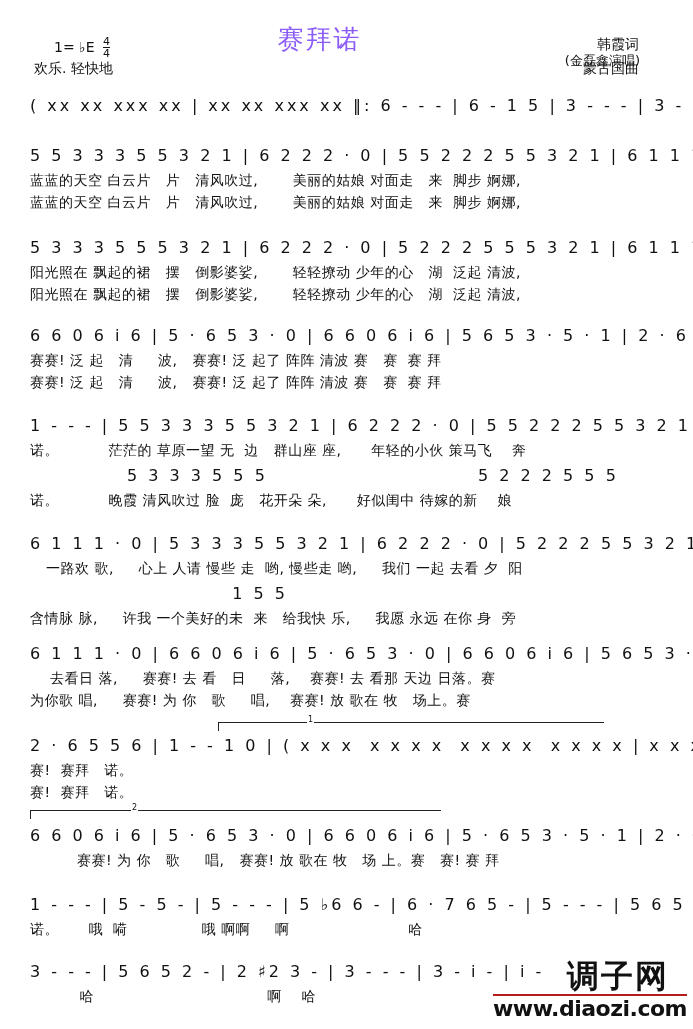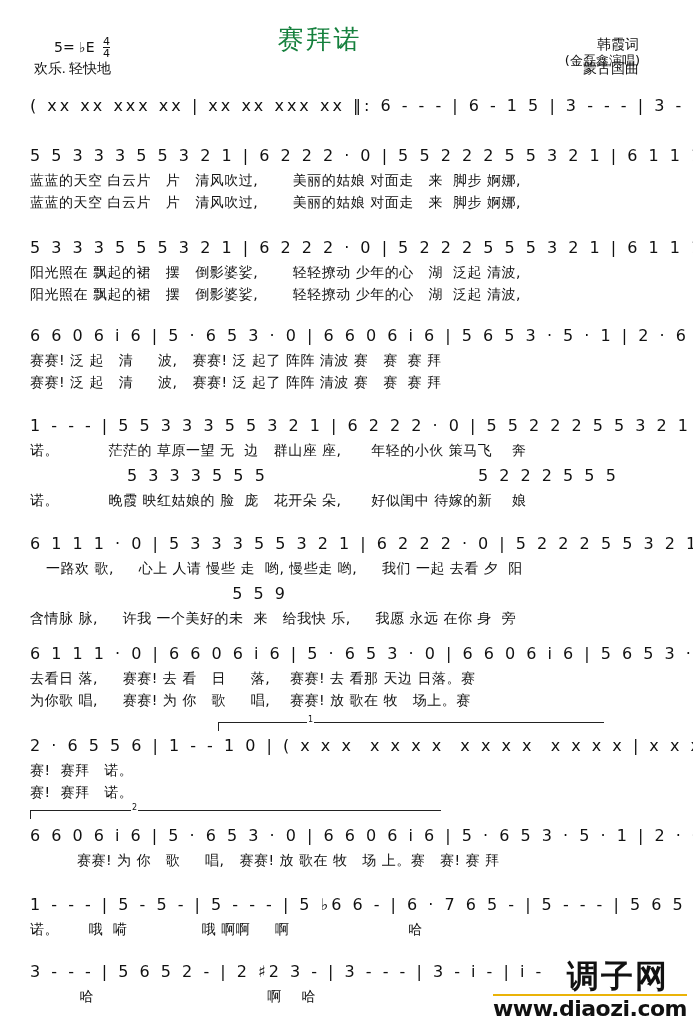--- a/index.html
+++ b/index.html
@@ -2,37 +2,37 @@
 <html><head>
 <meta charset="utf-8">
 <style>
   html, body { margin: 0; padding: 0; background: #ffffff; }
   body { width: 693px; height: 1029px; position: relative; overflow: hidden;
          font-family: "DejaVu Sans", "Liberation Sans", sans-serif; color: #111; }
   .abs { position: absolute; }
   .hdr-key { left: 54px; top: 36px; font-size: 14px; }
   .hdr-key .frac { display: inline-block; vertical-align: middle; text-align: center; font-size: 11px; line-height: 11px; margin-left: 4px; }
   .hdr-key .frac span { display: block; }
-  .hdr-tempo { left: 34px; top: 60px; font-size: 14px; font-family: Liberation Serif, serif; }
-  .title { left: 0; width: 639px; top: 22px; text-align: center; font-size: 26px; color: #15803d; letter-spacing: 2px; }
+  .hdr-tempo { left: 34px; top: 60px; font-size: 14px; }
+  .title { left: 0; width: 639px; top: 22px; text-align: center; font-size: 26px; color: #8b5cf6; letter-spacing: 2px; }
   .subtitle { left: 0; width: 640px; top: 52px; text-align: right; font-size: 13px; }
   .lyricist { right: 54px; top: 36px; font-size: 14px; }
   .composer { right: 54px; top: 60px; font-size: 14px; text-align: center; }
   .notes { position: absolute; left: 30px; font-family: "DejaVu Sans", sans-serif; font-size: 16px; white-space: pre; letter-spacing: 3px; }
   .lyr { position: absolute; left: 30px; font-size: 14px; white-space: pre; letter-spacing: 0.5px; text-align: center; }
   .bracket { position: absolute; height: 8px; border-top: 1px solid #222; border-left: 1px solid #222; }
   .bracket span { position: absolute; top: -8px; font-size: 8px; background: #fff; padding: 0 1px; }
   .wm-cn { right: 18px; top: 955px; font-size: 32px; font-weight: bold; background: #fff; padding: 0 6px; letter-spacing: 2px; color: #111; }
-  .wm-url { right: 6px; top: 994px; font-size: 22px; font-weight: bold; font-family: "DejaVu Sans", sans-serif; color: #111; background: #fff; letter-spacing: -0.5px; border-top: 2px solid #eab308; }
+  .wm-url { right: 6px; top: 994px; font-size: 22px; font-weight: bold; font-family: "DejaVu Sans", sans-serif; color: #111; background: #fff; letter-spacing: -0.5px; border-top: 2px solid #b91c1c; }
 </style>
 </head>
 <body>
 
 <div class="abs hdr-key">
-  <span>5= ♭E</span>
+  <span>1= ♭E</span>
   <span class="frac">
     <span style="border-bottom:1px solid #111">4</span>
     <span>4</span>
   </span>
 </div>
 <div class="abs hdr-tempo">欢乐. 轻快地</div>
 <div class="abs title">赛拜诺</div>
 <div class="abs subtitle">(金磊鑫演唱)</div>
 <div class="abs lyricist">韩霞词</div>
 <div class="abs composer">蒙古国曲</div>
@@ -44,27 +44,27 @@
     <div class="lyr" style="top: 194px;">蓝蓝的天空 白云片   片   清风吹过,       美丽的姑娘 对面走   来  脚步 婀娜,</div>
     <div class="notes" style="top: 238px;">5 3 3 3 5 5 5 3 2 1 | 6 2 2 2 · 0 | 5 2 2 2 5 5 5 3 2 1 | 6 1 1 1 · 0 |</div>
     <div class="lyr" style="top: 264px;">阳光照在 飘起的裙   摆   倒影婆娑,       轻轻撩动 少年的心   湖  泛起 清波,</div>
     <div class="lyr" style="top: 286px;">阳光照在 飘起的裙   摆   倒影婆娑,       轻轻撩动 少年的心   湖  泛起 清波,</div>
     <div class="notes" style="top: 326px;">6 6 0 6 i 6 | 5 · 6 5 3 · 0 | 6 6 0 6 i 6 | 5 6 5 3 · 5 · 1 | 2 · 6 5 5 6 |</div>
     <div class="lyr" style="top: 352px;">赛赛! 泛 起   清     波,   赛赛! 泛 起了 阵阵 清波 赛   赛  赛 拜</div>
     <div class="lyr" style="top: 374px;">赛赛! 泛 起   清     波,   赛赛! 泛 起了 阵阵 清波 赛   赛  赛 拜</div>
     <div class="notes" style="top: 416px;">1 - - - | 5 5 3 3 3 5 5 3 2 1 | 6 2 2 2 · 0 | 5 5 2 2 2 5 5 3 2 1 |</div>
     <div class="lyr" style="top: 442px;">诺。          茫茫的 草原一望 无  边   群山座 座,      年轻的小伙 策马飞    奔</div>
     <div class="notes" style="top: 466px; text-align: center;">            5 3 3 3 5 5 5                          5 2 2 2 5 5 5</div>
-    <div class="lyr" style="top: 492px;">诺。          晚霞 映红姑娘的 脸  庞   花开朵 朵,      好似闺中 待嫁的新    娘</div>
+    <div class="lyr" style="top: 492px;">诺。          晚霞 清风吹过 脸  庞   花开朵 朵,      好似闺中 待嫁的新    娘</div>
     <div class="notes" style="top: 534px;">6 1 1 1 · 0 | 5 3 3 3 5 5 3 2 1 | 6 2 2 2 · 0 | 5 2 2 2 5 5 3 2 1 |</div>
     <div class="lyr" style="top: 560px; margin-left: 16px;">一路欢 歌,     心上 人请 慢些 走  哟, 慢些走 哟,     我们 一起 去看 夕  阳</div>
-    <div class="notes" style="top: 584px;">                         5 5 9</div>
+    <div class="notes" style="top: 584px;">                         1 5 5</div>
     <div class="lyr" style="top: 610px;">含情脉 脉,     许我 一个美好的未  来   给我快 乐,     我愿 永远 在你 身  旁</div>
     <div class="notes" style="top: 644px;">6 1 1 1 · 0 | 6 6 0 6 i 6 | 5 · 6 5 3 · 0 | 6 6 0 6 i 6 | 5 6 5 3 · 5 · 1 |</div>
-    <div class="lyr" style="top: 670px;">去看日 落,     赛赛! 去 看   日     落,    赛赛! 去 看那 天边 日落。赛</div>
+    <div class="lyr" style="top: 670px; margin-left: 20px;">去看日 落,     赛赛! 去 看   日     落,    赛赛! 去 看那 天边 日落。赛</div>
     <div class="lyr" style="top: 692px;">为你歌 唱,     赛赛! 为 你   歌     唱,    赛赛! 放 歌在 牧   场上。赛</div>
     <div class="notes" style="top: 736px;">2 · 6 5 5 6 | 1 - - 1 0 | ( x x x  x x x x  x x x x  x x x x | x x x  x x x x  x x x x  x x x x :‖</div>
     <div class="lyr" style="top: 762px;">赛!  赛拜   诺。</div>
     <div class="lyr" style="top: 784px;">赛!  赛拜   诺。</div>
     <div class="bracket" style="left: 218px; width: 385px; top: 722px;">
       <span style="left: 88px;">1</span>
     </div>
     <div class="bracket" style="left: 30px; width: 410px; top: 810px;">
       <span style="left: 100px;">2</span>
     </div>

